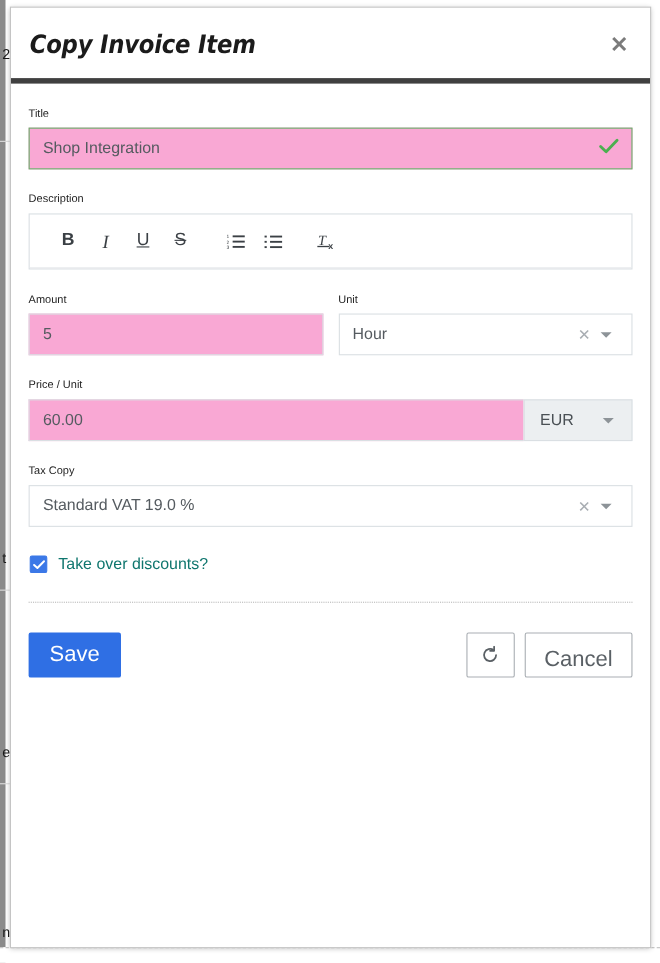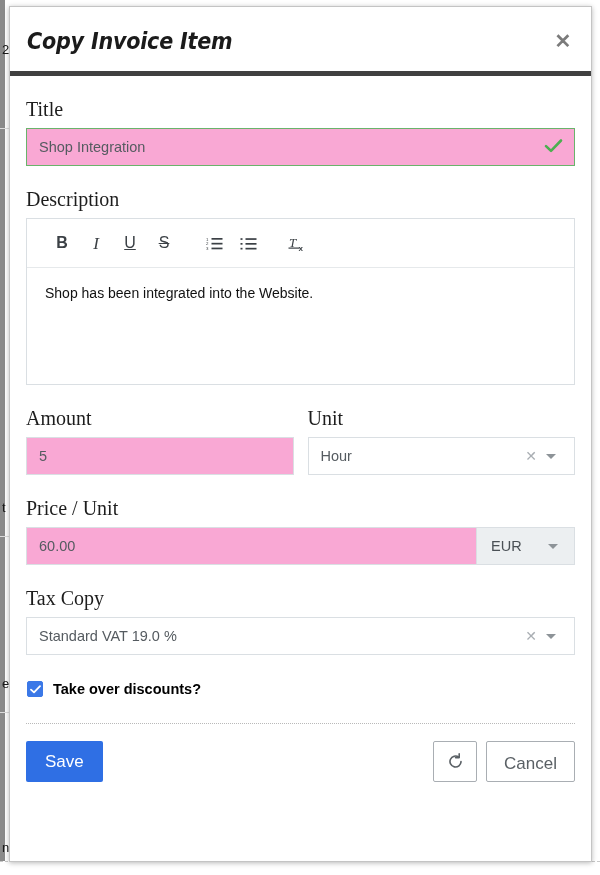--- a/index.html
+++ b/index.html
@@ -117,24 +117,24 @@
 
   
   .modal-body {
     position: relative;
     padding: 0 16px;
   }
   .field {
     margin-top: 22px;
   }
   .field-label {
-    font-size: 20px;
+    font-size: 10px;
     color: #1d1d1d;
     margin-bottom: 7px;
-    font-family: Liberation Serif, serif;
+    font-family: Liberation Sans, sans-serif;
   }
 
   .input-base {
     box-sizing: border-box;
     width: 100%;
     height: 38px;
     border: 1px solid #dadfe3;
     background: #f9a8d4;
     font-family: "Liberation Sans", sans-serif;
     font-size: 14.5px;
@@ -303,42 +303,42 @@
     display: flex;
     align-items: center;
     justify-content: center;
     cursor: pointer;
     box-sizing: border-box;
   }
   .checkbox svg { display: block; }
   .check-label {
     margin-left: 10px;
     font-size: 14.5px;
-    color: #000000;
-    cursor: pointer;
-    font-weight: bold;
+    color: #0f766e;
+    cursor: pointer;
   }
 
   
   .footer-sep {
     margin: 26px 0 0 0;
     border: none;
     border-top: 1px dotted #b9b9b9;
   }
   .modal-footer {
     display: flex;
     align-items: center;
     padding: 17px 0 0 0;
   }
   .btn {
     font-family: "Liberation Sans", sans-serif;
-    font-size: 17px;
+    font-size: 20px;
     cursor: pointer;
     border-radius: 2px;
     box-sizing: border-box;
+    margin-top: 10px;
   }
   .btn-save {
     background: #2f6fe4;
     color: #ffffff;
     border: none;
     height: 41px;
     padding: 0 19px;
   }
   .footer-spacer { flex: 1; }
   .btn-icon {
@@ -429,21 +429,20 @@
           </button>
           <span class="tb-gap"></span>
           <button class="tb-btn">
             <svg width="20" height="17" viewBox="0 0 20 17" xmlns="http://www.w3.org/2000/svg">
               <text x="1" y="12" font-family="Liberation Serif, serif" font-style="italic" font-size="13" fill="#3b4045">T</text>
               <rect x="0.5" y="12.5" width="11" height="1.2" fill="#3b4045"></rect>
               <text x="10.5" y="15.5" font-family="Liberation Sans, sans-serif" font-weight="bold" font-size="8" fill="#3b4045">x</text>
             </svg>
           </button>
         </div>
-        <div class="editor-content">Shop has been integrated into the Website.</div>
       </div>
     </div>
 
     <div class="row2">
       <div class="col">
         <div class="field-label">Amount</div>
         <input class="input-base" type="text" value="5" style="">
       </div>
       <div class="col">
         <div class="field-label">Unit</div>

